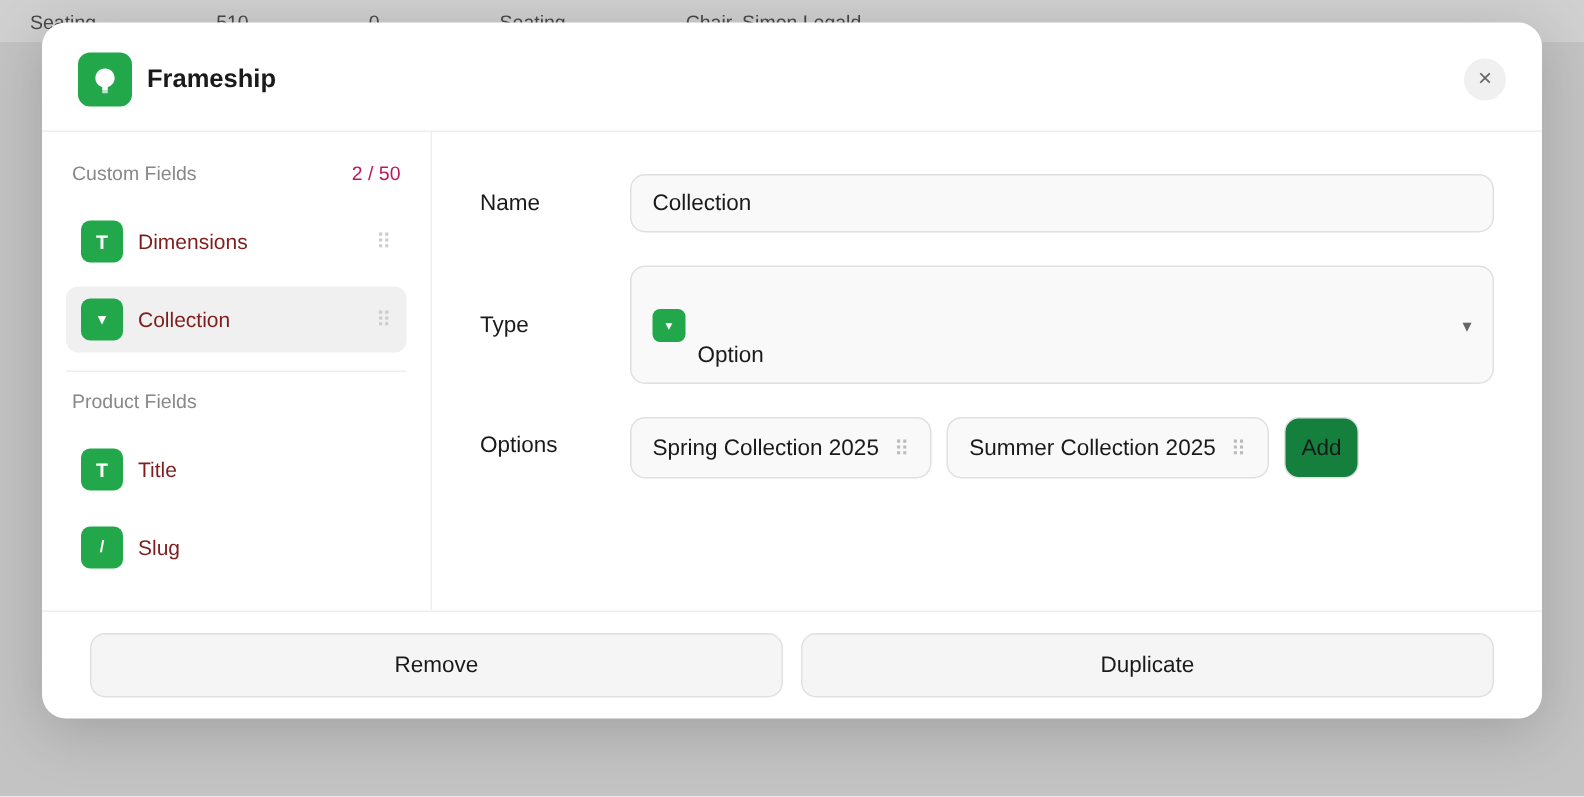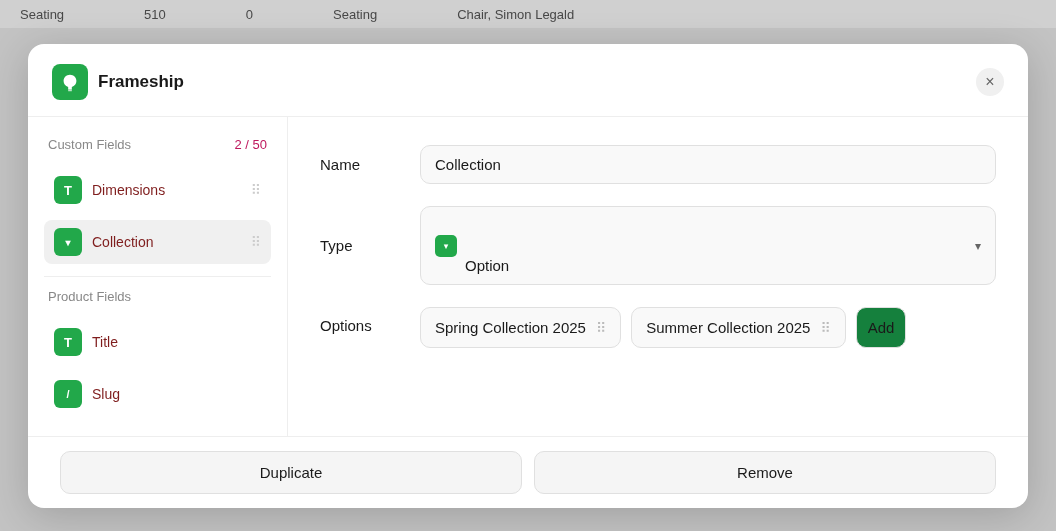--- a/index.html
+++ b/index.html
@@ -27,21 +27,21 @@
     .bg-table span { margin-right: 80px; }
 
     
     .overlay {
       position: absolute;
       inset: 0;
       background: rgba(0,0,0,0.15);
       display: flex;
       align-items: flex-start;
       justify-content: center;
-      padding-top: 44px;
+      padding-top: 15px;
     }
 
     
     .modal {
       background: #fff;
       border-radius: 16px;
       width: 1000px;
       max-height: 490px;
       box-shadow: 0 8px 40px rgba(0,0,0,0.18);
       display: flex;
@@ -434,18 +434,18 @@
 
             <button class="add-btn">Add</button>
 
           </div>
         </div>
 
       </div>
     </div>
 
     <div class="modal-footer">
+      <button class="footer-btn">Remove</button>
       <button class="footer-btn">Duplicate</button>
-      <button class="footer-btn">Remove</button>
     </div>
 
   </div>
 </div>
 
 </body></html>

